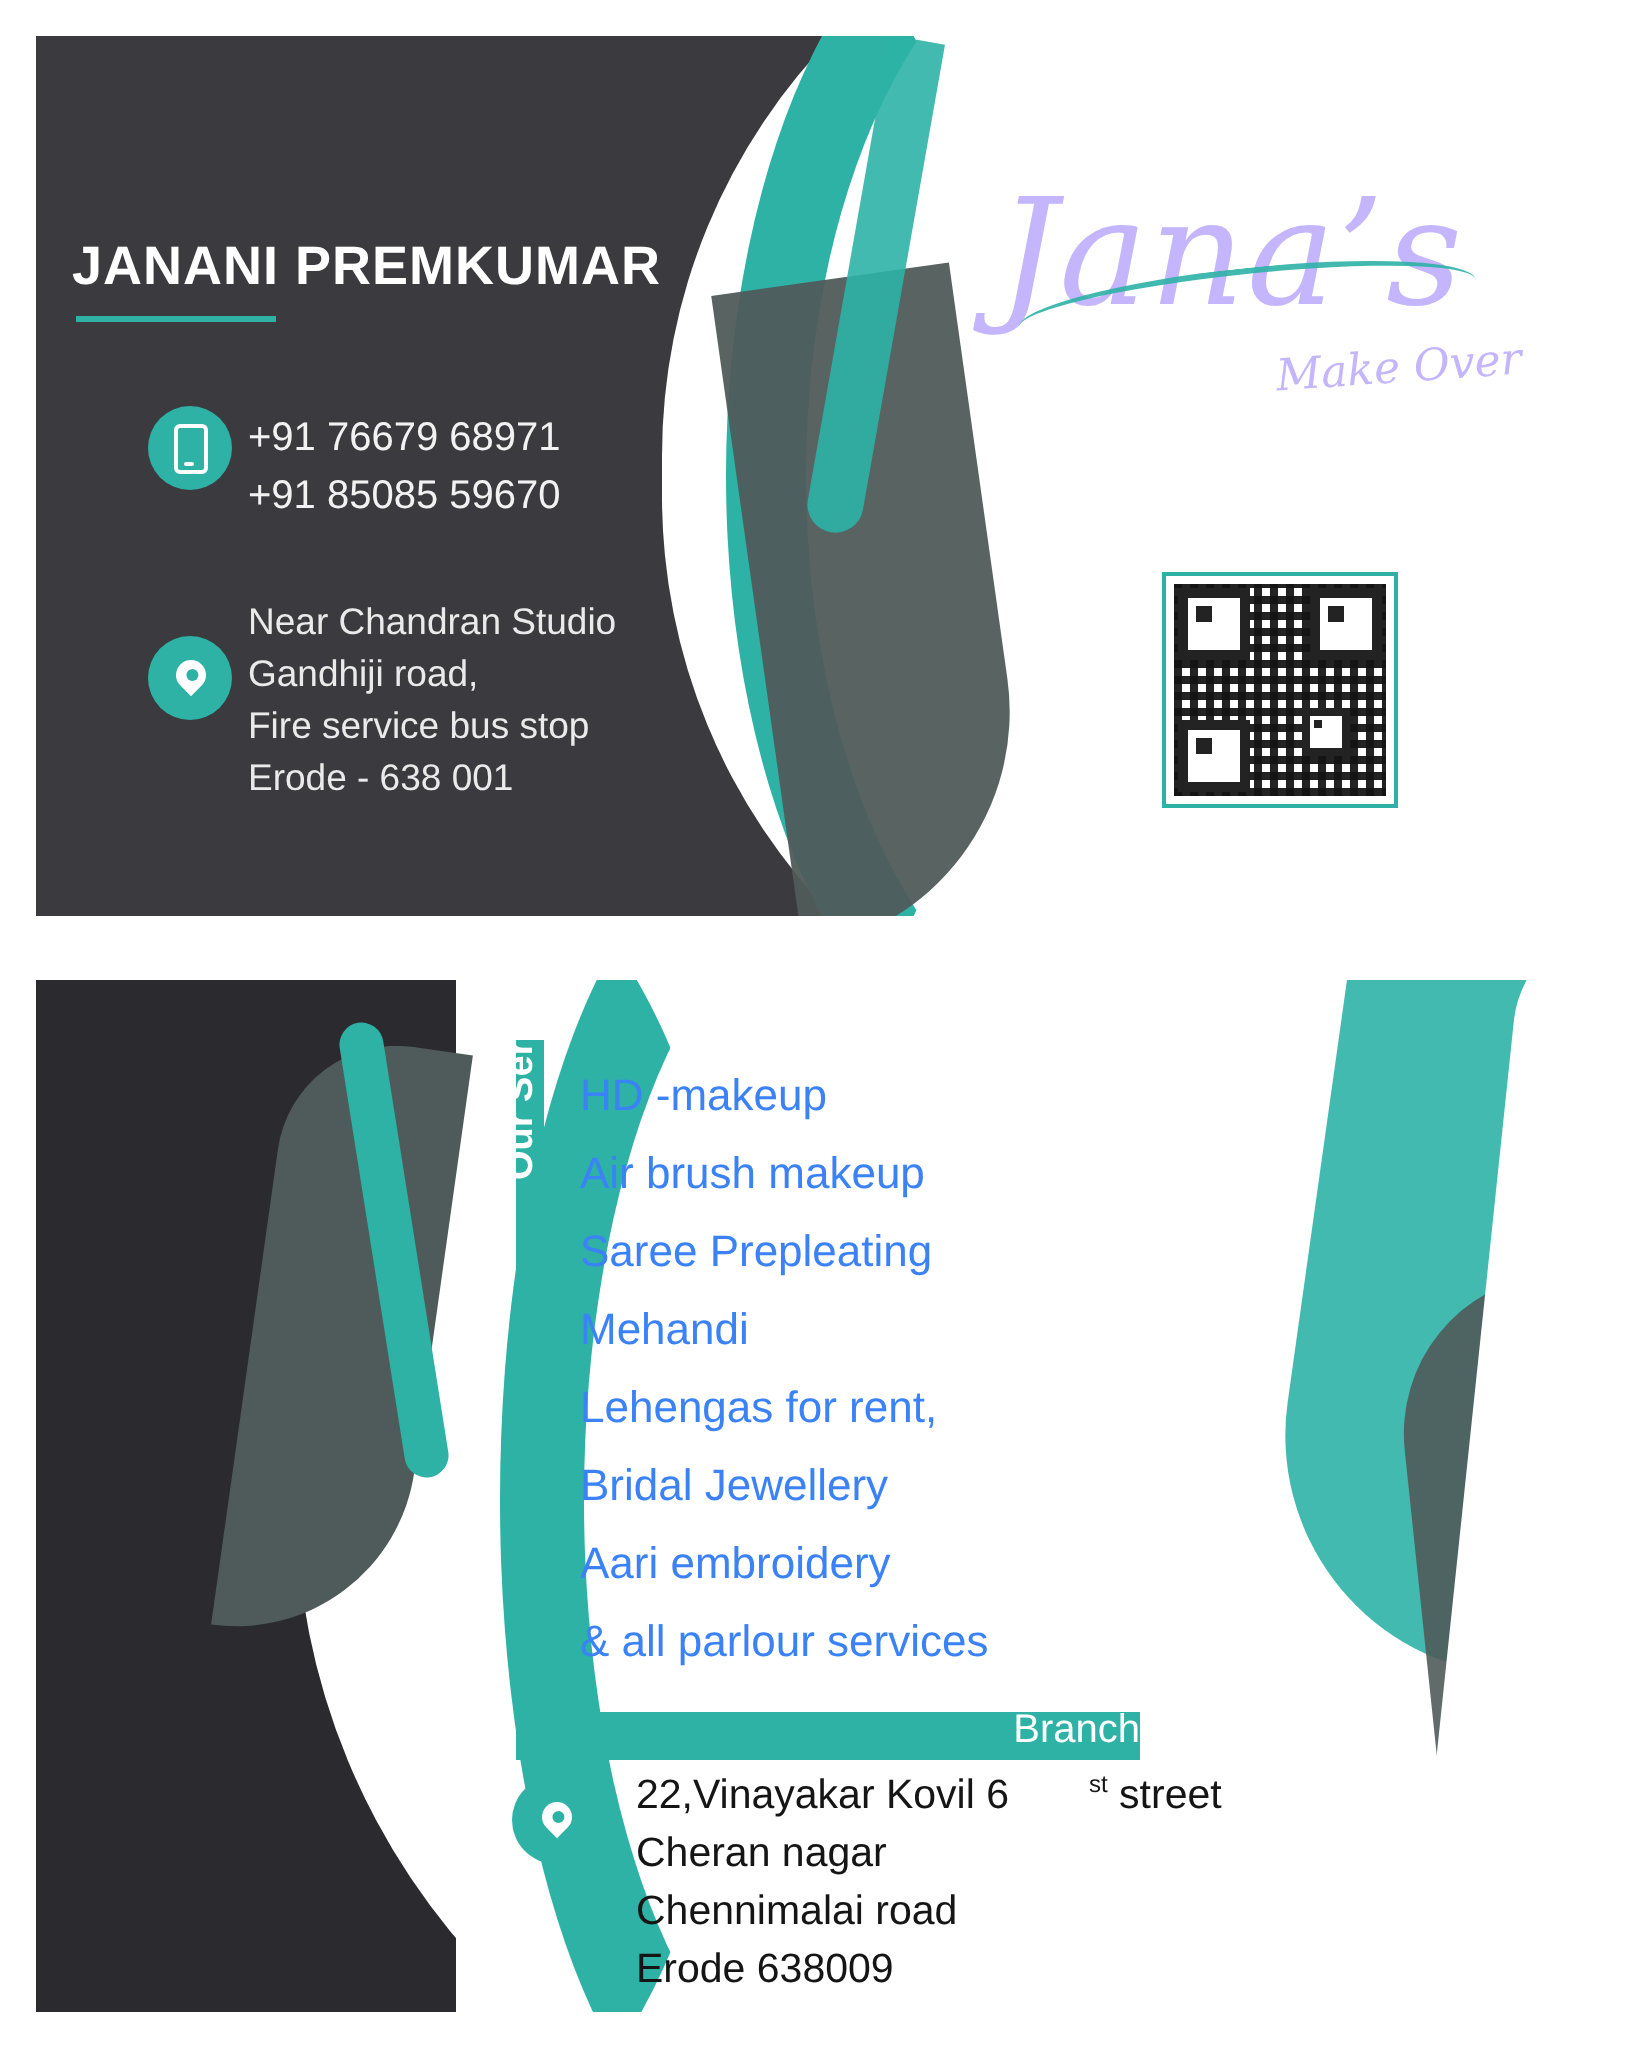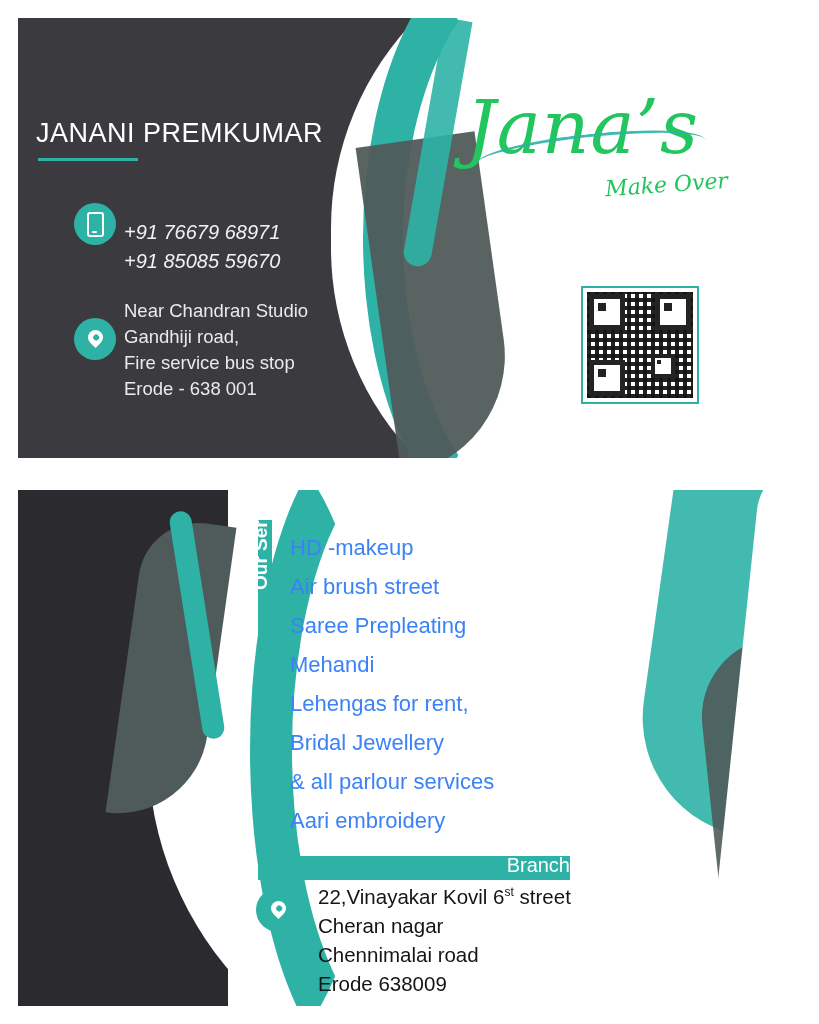--- a/index.html
+++ b/index.html
@@ -95,21 +95,21 @@
   .front-content {
     position: absolute;
     left: 0; top: 0; right: 0; bottom: 0;
   }
   .owner-name {
     position: absolute;
     left: 18px;
     top: 100px;
     color: #ffffff;
     font-size: 27px;
-    font-weight: normal;
+    font-weight: bold;
     letter-spacing: .5px;
   }
   .name-underline {
     position: absolute;
     left: 20px;
     top: 140px;
     width: 100px;
     height: 3px;
     background: #2eb2a6;
   }
@@ -161,43 +161,42 @@
     top: 4.5px;
     width: 6px;
     height: 6px;
     border-radius: 50%;
     background: #2eb2a6;
   }
 
   .phone-lines {
     position: absolute;
     left: 106px;
-    top: 200px;
+    top: 187px;
     color: #f2f2f2;
     font-size: 20px;
     line-height: 29px;
-    font-style: italic;
   }
   .addr-lines {
     position: absolute;
     left: 106px;
     top: 280px;
     color: #eaeaea;
     font-size: 18.5px;
     line-height: 26px;
   }
 
   
   .logo-wrap {
     position: absolute;
-    left: 448px;
+    left: 481px;
     top: 70px;
     width: 270px;
     height: 135px;
-    color: #22c55e;
+    color: #c4b5fd;
   }
   .logo-script {
     font-family: "DejaVu Serif", serif;
     font-style: italic;
     font-size: 74px;
     line-height: 78px;
     letter-spacing: 1px;
   }
   .logo-sub {
     position: absolute;
@@ -440,21 +439,21 @@
     justify-content: center;
   }
   .branch-addr {
     position: absolute;
     left: 300px;
     top: 388px;
     color: #151515;
     font-size: 20.5px;
     line-height: 29px;
   }
-  .branch-addr sup { font-size: 12px; }
+  .branch-addr sup { font-size: 12px; margin-left: 40px; }
 </style>
 </head>
 <body>
 
 <div class="page">
 
   <div class="card-front">
     <div class="front-white"></div>
     <div class="front-white-2"></div>
     <div class="front-teal-arc"></div>
@@ -512,27 +511,27 @@
     <div class="back-right-leaf"></div>
     <div class="back-right-leaf2"></div>
     <div class="back-right-white"></div>
 
     <div class="bracket-v"></div>
     <div class="bracket-h"></div>
     <div class="our-services">Our Services</div>
 
     <ul class="services-list">
       <li>HD -makeup</li>
-      <li>Air brush street</li>
+      <li>Air brush makeup</li>
       <li>Saree Prepleating</li>
       <li>Mehandi</li>
       <li>Lehengas for rent,</li>
       <li>Bridal Jewellery</li>
+      <li>Aari embroidery</li>
       <li>&amp; all parlour services</li>
-      <li>Aari embroidery</li>
     </ul>
 
     <div class="branch-label">Branch</div>
 
     <div class="branch-pin">
       <div class="pin-glyph"></div>
     </div>
 
     <div class="branch-addr">
       <div><span>22,Vinayakar Kovil 6</span><sup>st</sup><span> street</span></div>

